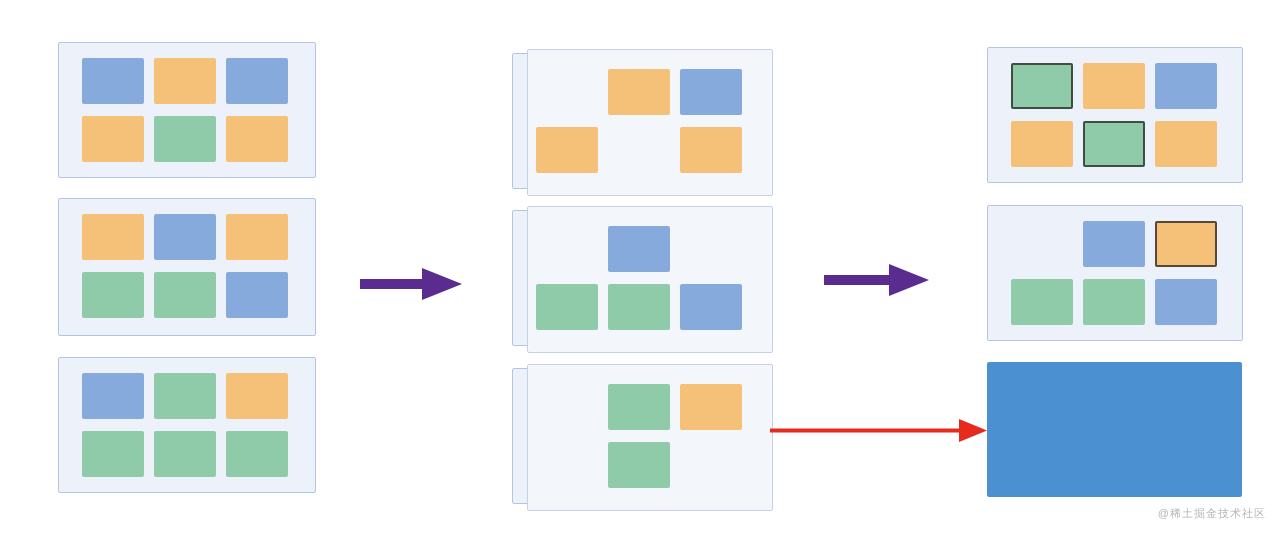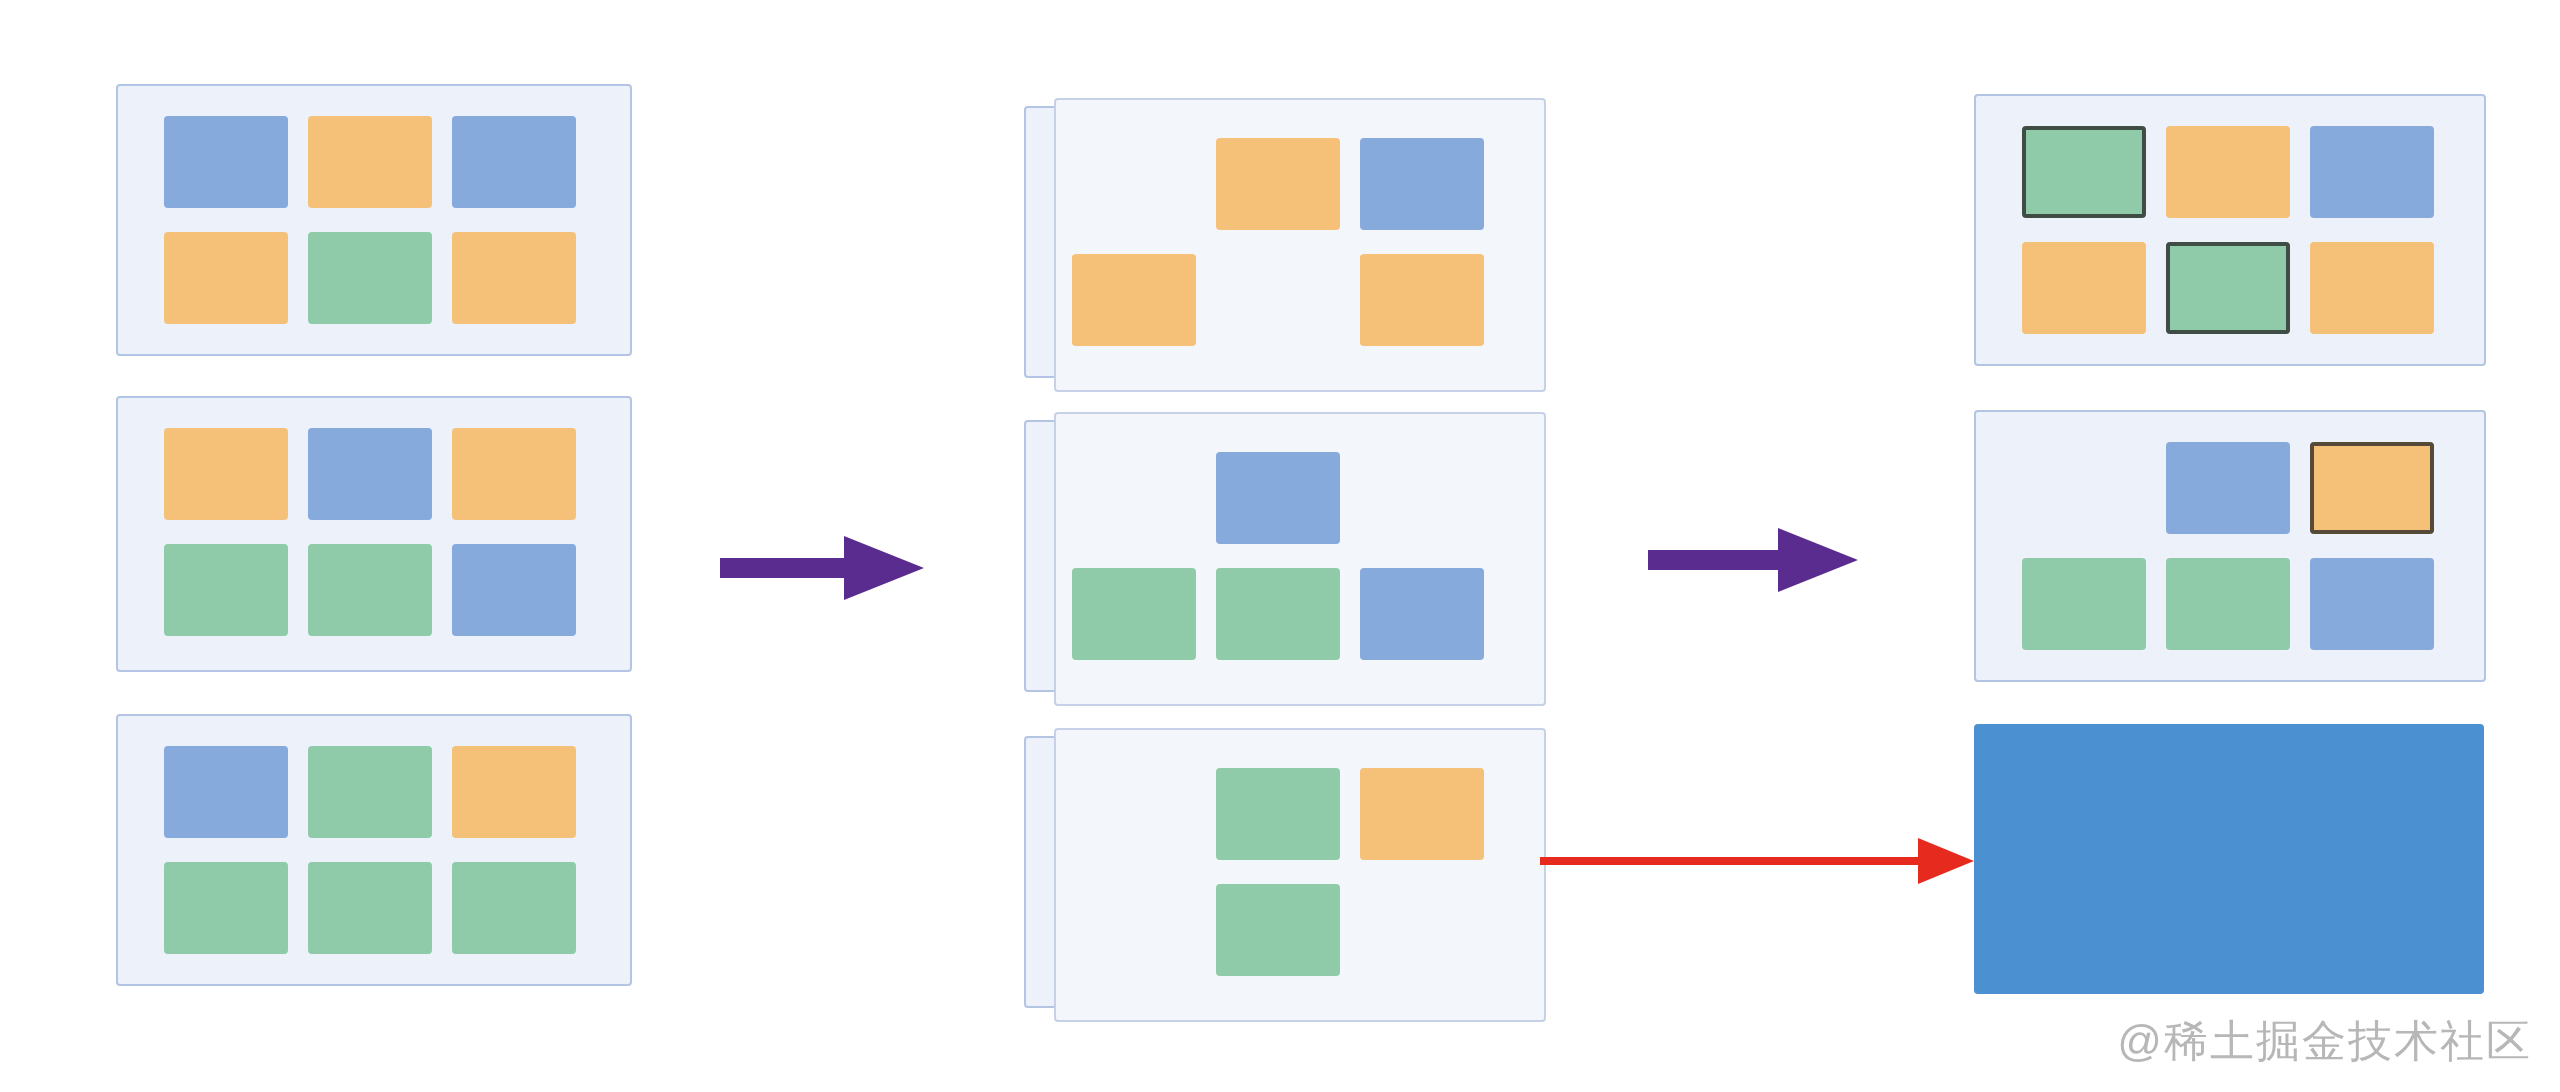--- a/index.html
+++ b/index.html
@@ -65,21 +65,21 @@
     width: 255px;
     height: 135px;
     background: var(--result_blue);
     border-radius: 2px;
     z-index: 2;
   }
   .watermark {
     position: absolute;
     right: 14px;
     top: 506px;
-    font-size: 22px;
+    font-size: 11px;
     letter-spacing: 1px;
     color: #b7b7b7;
     z-index: 4;
     white-space: nowrap;
   }
 </style>
 </head>
 <body>
 
 <div class="canvas">

